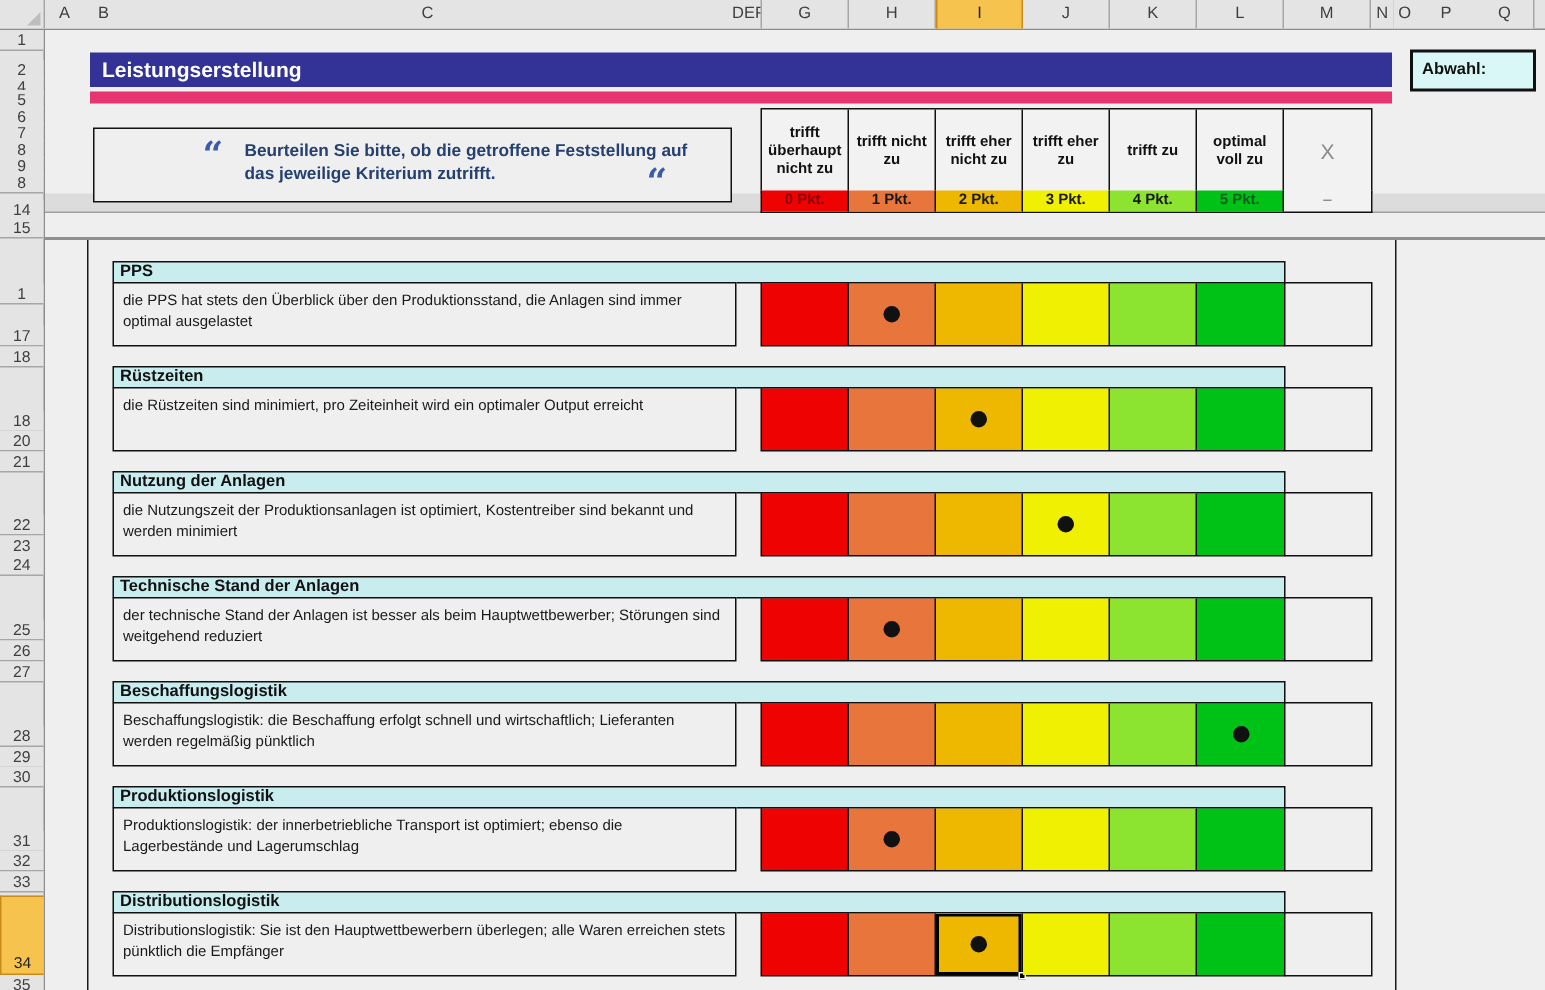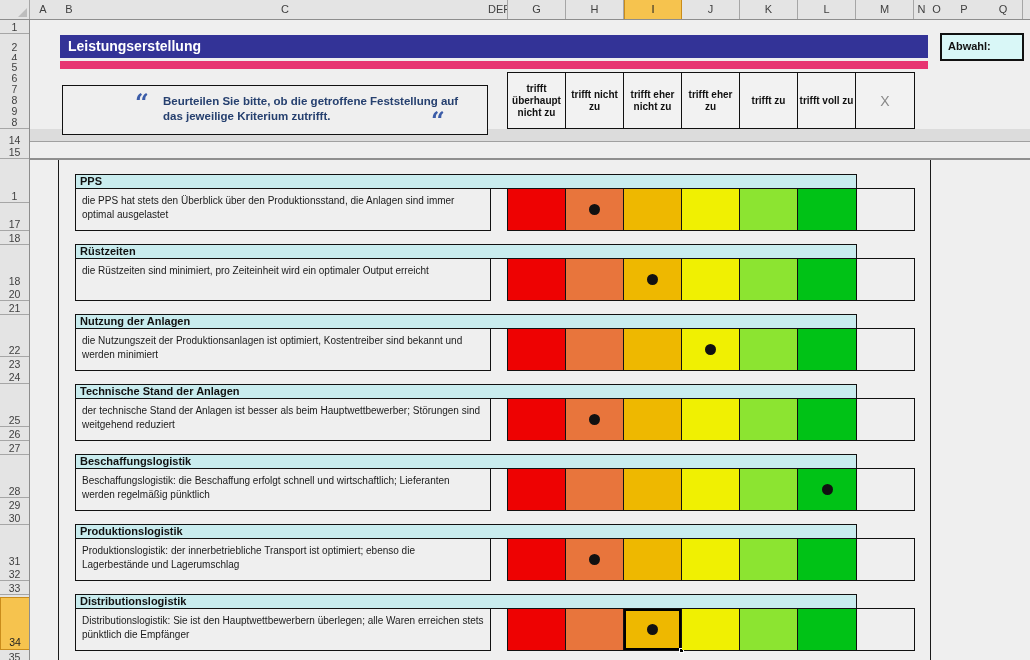--- a/index.html
+++ b/index.html
@@ -141,22 +141,31 @@
       <div class="rhcell" style="top: 561px;">33</div>
       <div class="rhcell sel" style="top: 577px;">34</div>
       <div class="rhcell" style="top: 630px;">35</div>
     </div>
   <div class="scalehdr" id="scalehdr">
       <div class="hc">trifft überhaupt nicht zu</div>
       <div class="hc">trifft nicht zu</div>
       <div class="hc">trifft eher nicht zu</div>
       <div class="hc">trifft eher zu</div>
       <div class="hc">trifft zu</div>
-      <div class="hc">trifft voll zu</div>
+      <div class="hc">optimal voll zu</div>
       <div class="hc x">X</div>
+    </div>
+  <div class="scalepts" id="scalepts">
+      <div class="pc" style="background: rgb(238, 2, 2); color: rgb(139, 0, 0);">0 Pkt.</div>
+      <div class="pc" style="background: rgb(232, 117, 60); color: rgb(26, 26, 26);">1 Pkt.</div>
+      <div class="pc" style="background: rgb(238, 184, 0); color: rgb(26, 26, 26);">2 Pkt.</div>
+      <div class="pc" style="background: rgb(240, 240, 2); color: rgb(26, 26, 26);">3 Pkt.</div>
+      <div class="pc" style="background: rgb(140, 228, 49); color: rgb(26, 26, 26);">4 Pkt.</div>
+      <div class="pc" style="background: rgb(0, 194, 22); color: rgb(11, 94, 30);">5 Pkt.</div>
+      <div class="pc">–</div>
     </div>
   <div id="blocks">
       <div class="cat" style="top: 174px;">PPS</div>
       <div class="desc" style="top: 188px;">die PPS hat stets den Überblick über den Produktionsstand, die Anlagen sind immer optimal ausgelastet</div>
       <div class="crow" style="top: 188px;">
         <div class="cc" style="background: rgb(238, 2, 2);"></div>
         <div class="cc" style="background: rgb(232, 117, 60);">
           <div class="dot"></div>
         </div>
         <div class="cc" style="background: rgb(238, 184, 0);"></div>

